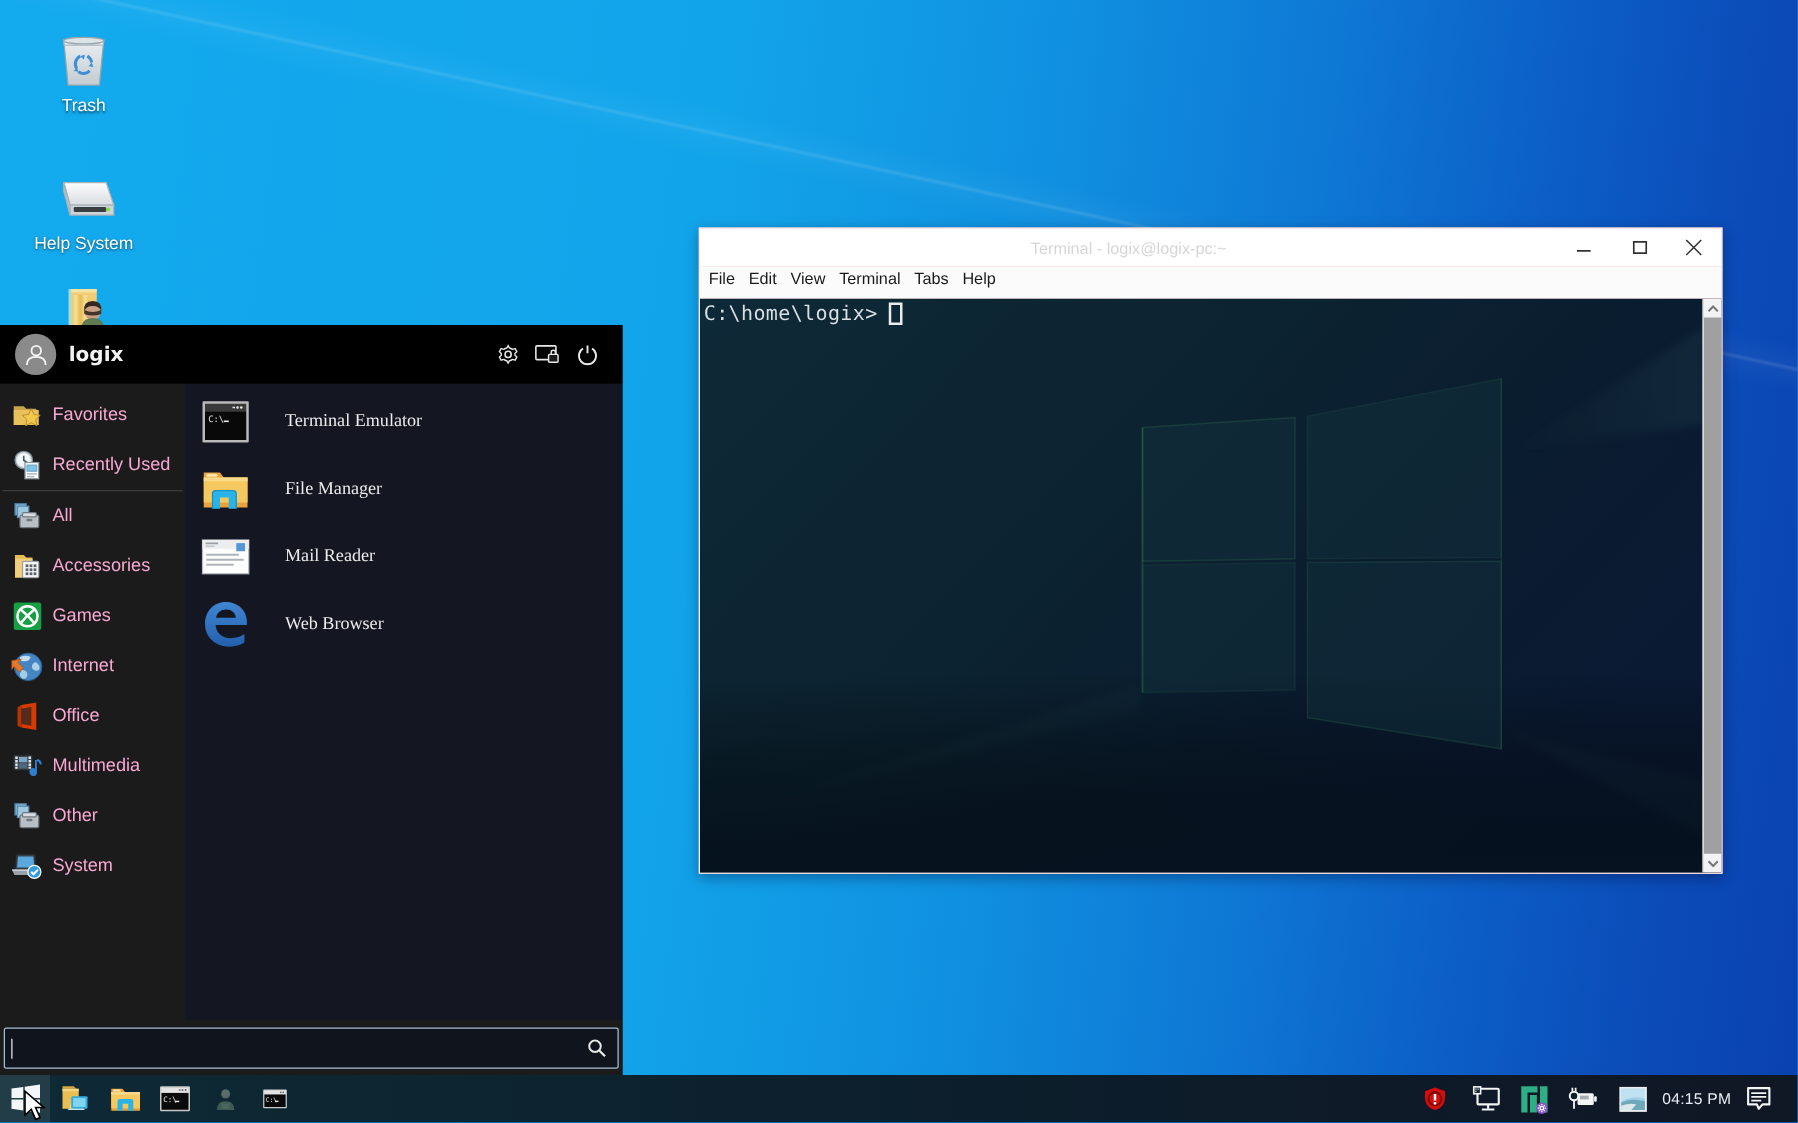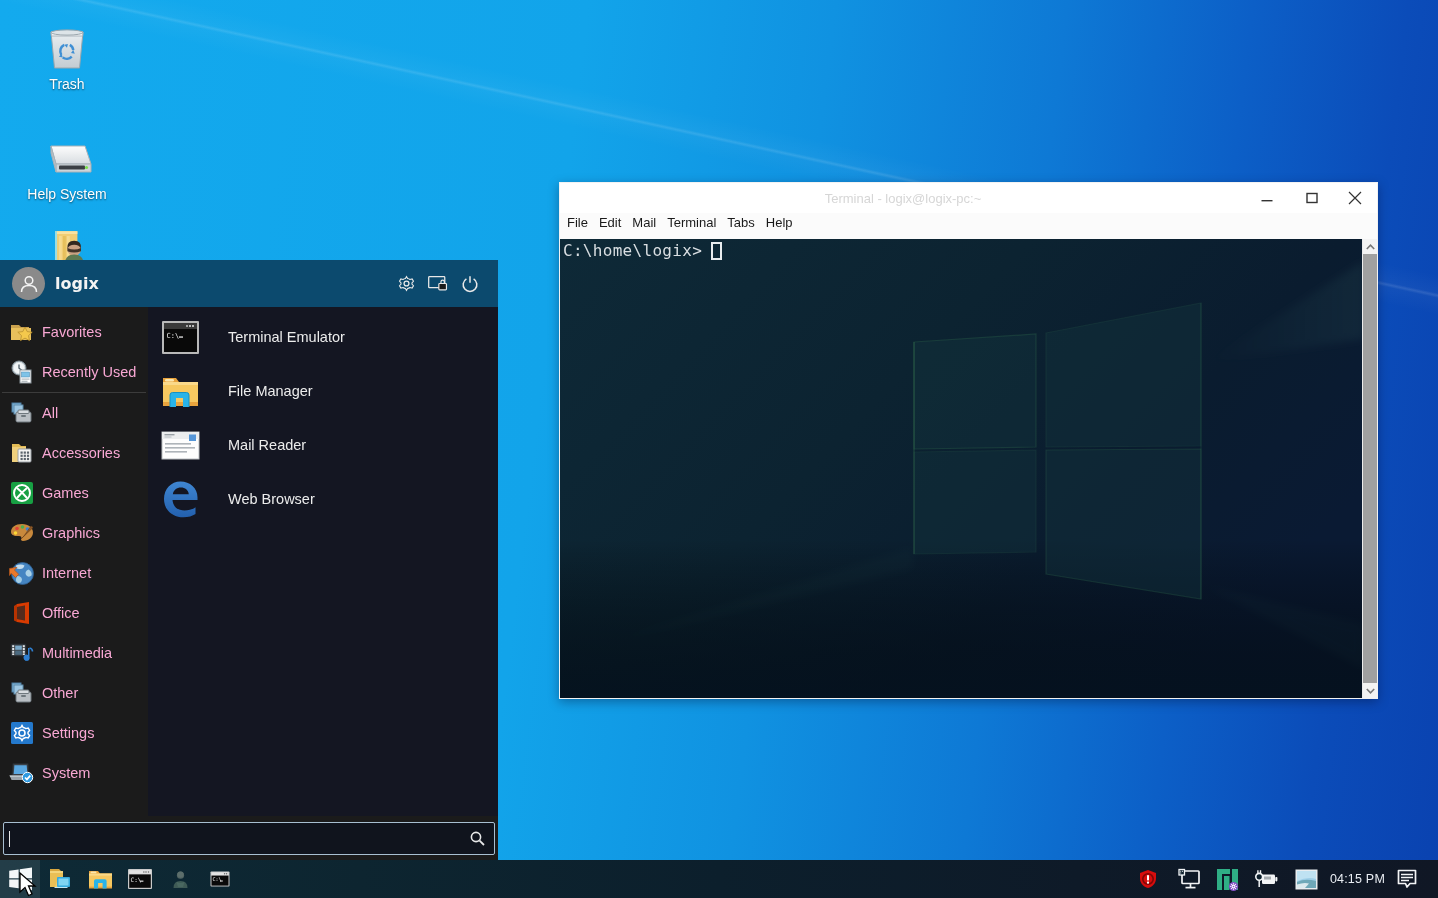--- a/index.html
+++ b/index.html
@@ -31,35 +31,35 @@
     font-size:16px; line-height:19px; color:#d9dee2; letter-spacing:0.3px; white-space:pre; }
   .term-cursor { position:absolute; left:151px; top:3px; width:11px; height:18px; border:2px solid #e8ecee; }
   .scrollbar { position:absolute; right:0; top:0; width:15px; height:459px; background:#a0a0a0; border-left:1px solid #ececec; }
   .sb-btn { position:absolute; left:0; width:15px; height:15px; background:#f3f3f3; display:flex; align-items:center; justify-content:center; }
   .sb-btn svg { display:block; }
   .sb-up { top:0; }
   .sb-down { bottom:0; }
 
   
   .start-menu { position:absolute; left:0; top:260px; width:498px; height:600px; background:#1b1b1b; display:flex; flex-direction:column; }
-  .sm-header { height:47px; background:#0c4a6e; display:flex; align-items:center; padding:0 12px 0 12px; flex:0 0 auto; }
+  .sm-header { height:47px; background:#000000; display:flex; align-items:center; padding:0 12px 0 12px; flex:0 0 auto; }
   .avatar { width:33px; height:33px; border-radius:50%; background:#8a8a8a; display:flex; align-items:center; justify-content:center; }
   .sm-user { margin-left:10px; font-size:16px; font-weight:bold; font-family:"DejaVu Sans", sans-serif; color:#f3f3f3; flex:1; }
   .sm-actions { display:flex; align-items:center; gap:10px; padding-right:5px; }
   .sm-action { width:22px; height:28px; display:flex; align-items:center; justify-content:center; }
   .sm-body { flex:1; display:flex; min-height:0; }
   .sm-side { width:148px; background:#1b1b1b; padding-top:5px; }
   .cat-row { height:40px; display:flex; align-items:center; padding-left:8px; }
   .cat-row .cicon { width:27px; height:27px; flex:0 0 auto; display:flex; align-items:center; justify-content:center; }
   .cat-row .clabel { margin-left:7px; font-size:14.5px; font-family:"Liberation Sans", sans-serif; color:#f9a8d4; white-space:nowrap; }
   .cat-sep { height:1px; background:#3c3c3c; margin:0 2px; }
   .sm-apps { flex:1; background:#141622; padding-top:3px; }
   .app-row { height:54px; display:flex; align-items:center; padding-left:12px; }
   .app-row .aicon { width:41px; height:41px; flex:0 0 auto; }
-  .app-row .alabel { margin-left:27px; font-size:14.5px; font-family:Liberation Sans, sans-serif; color:#ececec; }
+  .app-row .alabel { margin-left:27px; font-size:14.5px; font-family:Liberation Serif, serif; color:#ececec; }
   .sm-search { flex:0 0 auto; height:44px; padding:6px 3px 5px 3px; background:#1b1b1b; }
   .search-box { position:relative; width:100%; height:33px; background:#10141d; border:1px solid #a8bfd1; border-radius:2px; }
   .search-caret { position:absolute; left:5px; top:8px; width:1px; height:16px; background:#e8e8e8; }
   .search-mag { position:absolute; right:8px; top:7px; }
 
   
   .taskbar { position:absolute; left:0; top:860px; width:1438px; height:38px;
     background:linear-gradient(to right,#0e2a36 0%,#0d2530 25%,#0c1f2c 50%,#0e1a28 75%,#101725 100%);
     display:flex; align-items:center; }
   .tb-left { display:flex; align-items:center; height:38px; }
@@ -163,21 +163,21 @@
       <div class="win-btn" style="left:88px;">
         <svg width="14" height="14" viewBox="0 0 14 14">
             <path d="M1 1 L13 13 M13 1 L1 13" stroke="#333" stroke-width="1.2"></path>
           </svg>
       </div>
     </div>
   </div>
   <div class="menubar">
     <span class="mitem">File</span>
     <span class="mitem">Edit</span>
-    <span class="mitem">Mail</span>
+    <span class="mitem">View</span>
     <span class="mitem">Terminal</span>
     <span class="mitem">Tabs</span>
     <span class="mitem">Help</span>
   </div>
   <div class="term-body">
     <svg class="term-canvas" width="804" height="459" viewBox="0 0 804 459">
       <defs>
         <filter id="softblur" x="-20%" y="-20%" width="140%" height="140%">
             <feGaussianBlur stdDeviation="4"></feGaussianBlur>
           </filter>
@@ -333,33 +333,20 @@
         <span class="cicon">
           <svg width="26" height="26" viewBox="0 0 26 26">
             <rect x="2" y="2" width="22" height="22" rx="2" fill="#17a043"></rect>
             <circle cx="13" cy="13" r="8" fill="none" stroke="#fff" stroke-width="2"></circle>
             <path d="M8 8 q 5 4 10 10 M18 8 q -5 4 -10 10" stroke="#fff" stroke-width="2" fill="none"></path>
           </svg>
         </span>
         <span class="clabel">Games</span>
       </div>
 
-      <div class="cat-row">
-        <span class="cicon">
-          <svg width="26" height="26" viewBox="0 0 26 26">
-            <path d="M13 4 c 6.6 0 11 3.8 11 8.5 c0 4.7 -4.4 8.5 -10 8.5 c-1.6 0 -2.4 -1 -1.8 -2.2 c.8 -1.5 -.2 -2.8 -2.2 -2.8 h-2.5 c-3 0 -5.5 -1.6 -5.5 -4 C2 7.2 6.4 4 13 4 Z" fill="#c8893c"></path>
-            <circle cx="8" cy="8.5" r="1.8" fill="#e04438"></circle>
-            <circle cx="13.5" cy="7" r="1.8" fill="#4caf50"></circle>
-            <circle cx="18.5" cy="9" r="1.8" fill="#3f7fd4"></circle>
-            <circle cx="6.5" cy="13" r="1.8" fill="#fdd835"></circle>
-            <path d="M15 16 L22 6 l 2 1.5 L12 19 Z" fill="#8d5a28" stroke="#6e431c" stroke-width="0.7"></path>
-          </svg>
-        </span>
-        <span class="clabel">Graphics</span>
-      </div>
 
       <div class="cat-row">
         <span class="cicon">
           <svg width="27" height="27" viewBox="0 0 27 27">
             <circle cx="14.5" cy="13.5" r="11" fill="#4585c2"></circle>
             <circle cx="14.5" cy="13.5" r="11" fill="none" stroke="#2e5f8f" stroke-width="0.8"></circle>
             <path d="M8 5.5 q 5 -2 8.5 0 q -1 3.5 -4.5 3.5 q -4.5 .5 -4 -3.5 Z" fill="#c3ddee"></path>
             <path d="M20.5 9.5 q 4 2.5 3 6 q -3 2.5 -5.5 -.5 q -1.8 -3.5 2.5 -5.5 Z" fill="#abd2e8"></path>
             <path d="M9.5 16 q 4 0 4.5 3.5 q -.5 4 -4 3.5 q -4 -2.5 -.5 -7 Z" fill="#a2cde5"></path>
             <path d="M1.5 8.5 l 7.5 -1.2 l -2.6 2.7 l 4.3 4.3 l -3.2 3.2 l -4.3 -4.3 L1.5 15.5 Z" fill="#e8792c" stroke="#b4551a" stroke-width="0.7"></path>
@@ -409,32 +396,20 @@
             <rect x="3" y="3" width="9" height="9" fill="#7db3d6" stroke="#4e7ea2" stroke-width="1"></rect>
             <rect x="5" y="5" width="9" height="9" fill="#9ec7e2" stroke="#5e8cab" stroke-width="1"></rect>
             <rect x="7" y="12" width="15" height="10" rx="1.5" fill="#b9bfc4" stroke="#6f787e" stroke-width="1"></rect>
             <rect x="9" y="10" width="11" height="3.5" rx="1" fill="#d7dce0" stroke="#6f787e" stroke-width="1"></rect>
             <rect x="12" y="15" width="5" height="2" rx="1" fill="#6f787e"></rect>
           </svg>
         </span>
         <span class="clabel">Other</span>
       </div>
 
-      <div class="cat-row">
-        <span class="cicon">
-          <svg width="26" height="26" viewBox="0 0 26 26">
-            <rect x="2" y="2" width="22" height="22" rx="1.5" fill="#2479cc"></rect>
-            <g fill="none" stroke="#fff" stroke-width="1.6">
-              <circle cx="13" cy="13" r="3"></circle>
-              <path d="M13 5.4 L14.2 7.5 A6 6 0 0 1 16.8 8.6 L19.2 8 L20.6 10.5 L19 12.3 A6 6 0 0 1 19 13.7 L20.6 15.5 L19.2 18 L16.8 17.4 A6 6 0 0 1 14.2 18.5 L13 20.6 L11.8 18.5 A6 6 0 0 1 9.2 17.4 L6.8 18 L5.4 15.5 L7 13.7 A6 6 0 0 1 7 12.3 L5.4 10.5 L6.8 8 L9.2 8.6 A6 6 0 0 1 11.8 7.5 Z" stroke-width="1.4"></path>
-            </g>
-          </svg>
-        </span>
-        <span class="clabel">Settings</span>
-      </div>
 
       <div class="cat-row">
         <span class="cicon">
           <svg width="27" height="27" viewBox="0 0 27 27">
             <path d="M5 3.5 h15 l1 12 h-17 Z" fill="#3a3f45" stroke="#24282c" stroke-width="1"></path>
             <path d="M6.4 5.2 h12.3 l.7 8.8 h-13.7 Z" fill="#5aa7e0"></path>
             <path d="M1.5 15.5 h23.5 l-2.2 4.5 h-19.2 Z" fill="#9aa2a9"></path>
             <path d="M1.5 15.5 h23.5 l-.5 1.3 h-22.4 Z" fill="#c9d0d5"></path>
             <circle cx="19.5" cy="17.5" r="5.2" fill="#2f9ae0" stroke="#fff" stroke-width="1"></circle>
             <path d="M17 17.5 l 1.9 1.9 l 3.4 -3.7" fill="none" stroke="#fff" stroke-width="1.7"></path>

